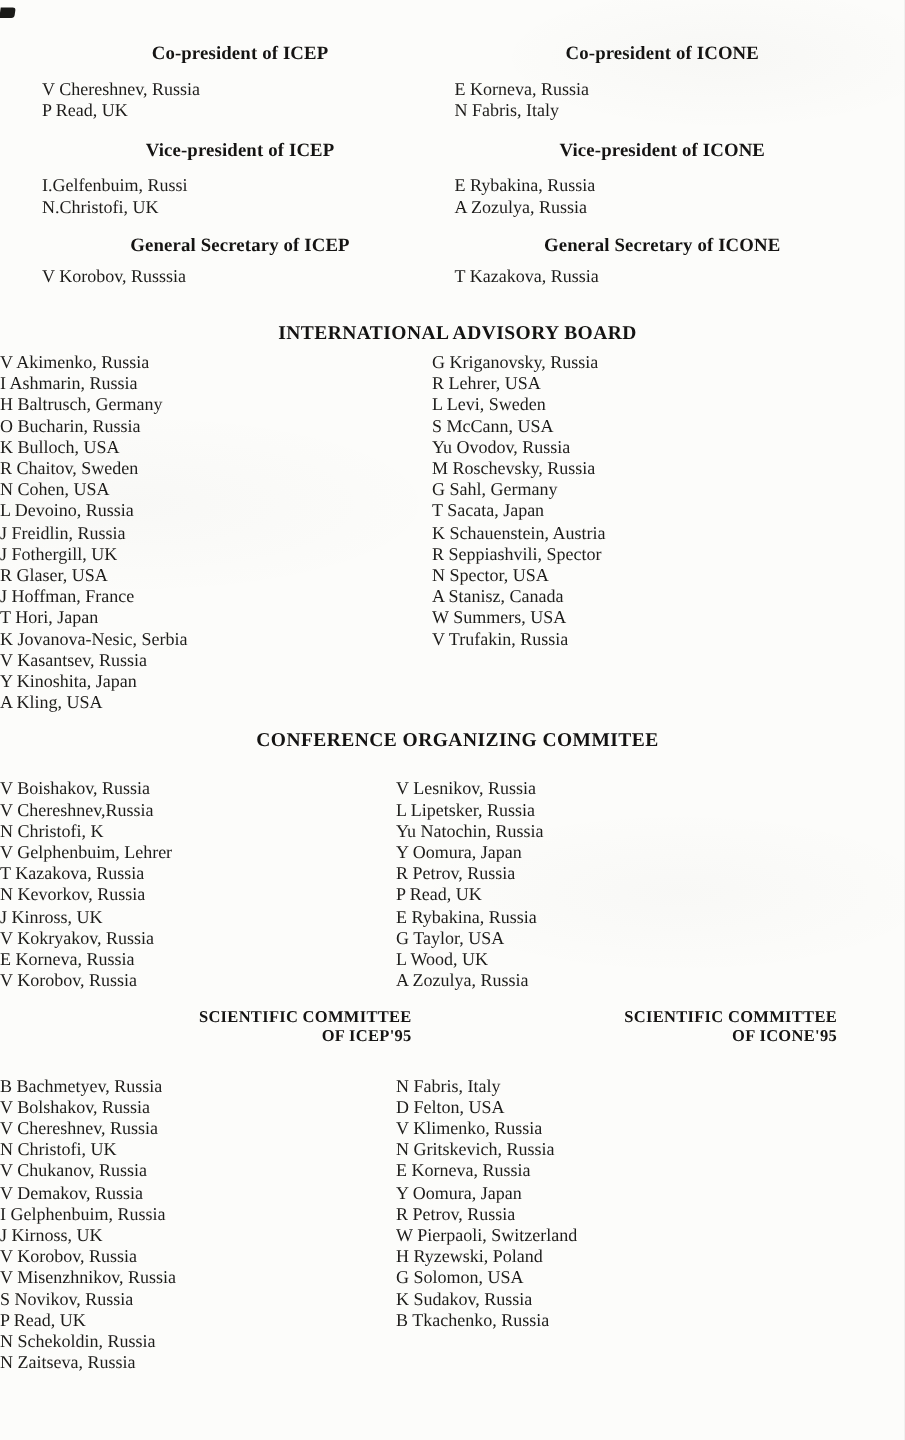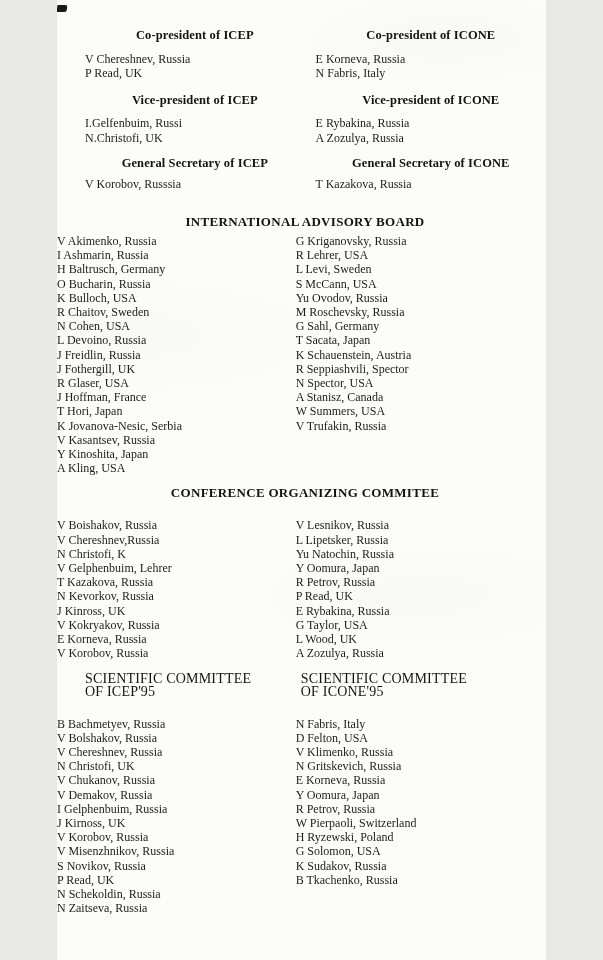--- a/index.html
+++ b/index.html
@@ -1,18 +1,18 @@
 <!DOCTYPE html>
 <html><head>
 <meta charset="utf-8">
 <style>
   html, body { margin: 0; padding: 0; background: #e8e8e6; }
   .page {
     position: relative;
-    width: 489px;
+    width: 603px;
     height: 960px;
     margin: 0 auto;
     overflow: hidden;
     box-sizing: border-box;
     padding-top: 29px;
     color: #1d1c1a;
     background:
       radial-gradient(ellipse 220px 70px at 80% 4%, rgba(60,60,55,0.025), transparent 70%),
       radial-gradient(ellipse 300px 90px at 15% 35%, rgba(60,60,55,0.02), transparent 70%),
       radial-gradient(ellipse 260px 80px at 75% 62%, rgba(60,60,55,0.02), transparent 70%),
@@ -56,30 +56,30 @@
     line-height: 13px;
     text-align: center;
     letter-spacing: 0.3px;
     padding-right: 9px;
     color: #141312;
     margin-left: 16px;
   }
   .big-title.advisory { margin-top: 24px; }
   .big-title.organizing { margin-top: 11px; }
 
-  .lists.advisory { margin-top: 6px; }
+  .lists.advisory { margin-top: 6px; gap: 24px; }
   .lists.organizing { margin-top: 19px; }
   .lists.scientific { margin-top: 19px; }
 
   .sci-heads { margin-top: 11px; }
   .sci-head {
-    font-weight: normal;
-    font-size: 14px;
+    font-weight: bold;
+    font-size: 11px;
     line-height: 13px;
-    text-align: left;
+    text-align: right;
     letter-spacing: 0.2px;
     color: #151413;
   }
   .sci-head.left { padding-right: 14px; }
   .sci-head.right { padding-right: 45px; }
 </style>
 </head>
 <body>
 
 <div class="page">

